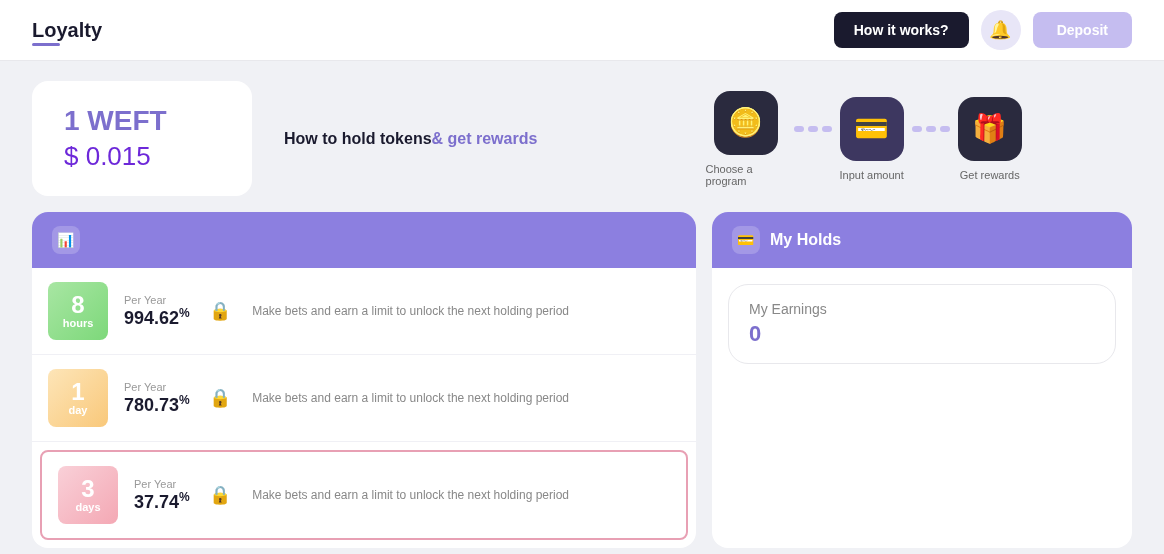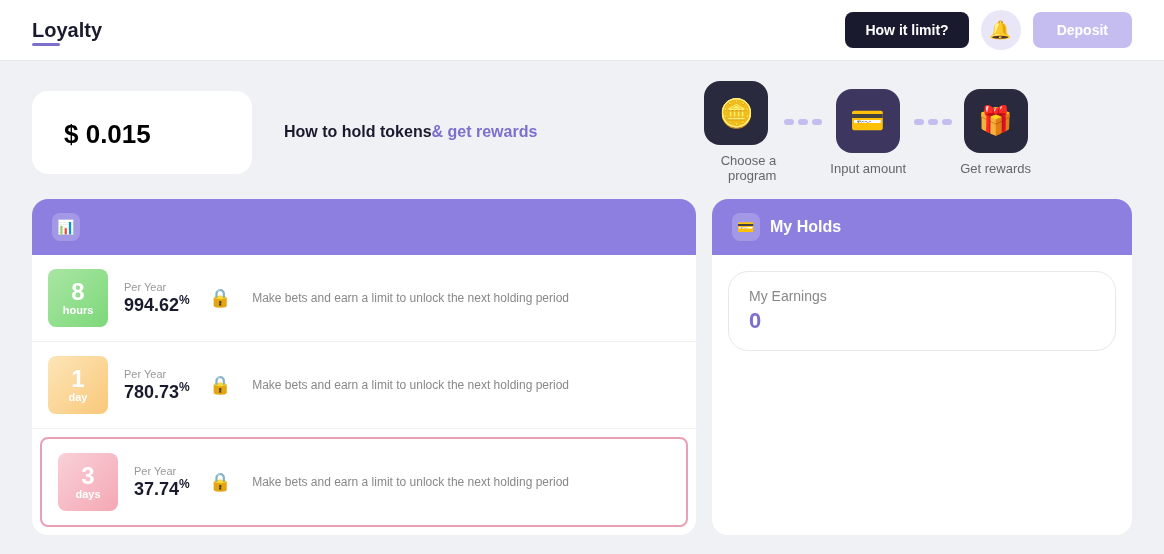--- a/index.html
+++ b/index.html
@@ -93,22 +93,22 @@
       padding: 24px 32px;
       min-width: 220px;
     }
     .hero-token {
       font-size: 28px;
       font-weight: 800;
       color: #7c6fcd;
     }
     .hero-price {
       font-size: 26px;
-      font-weight: 700;
-      color: #000000;
+      font-weight: 400;
+      color: #6d28d9;
       margin-top: 4px;
     }
 
     .how-to {
       display: flex;
       flex-direction: row;
       align-items: center;
       margin-right: 26px;
     }
     .how-to-text {
@@ -144,23 +144,23 @@
       justify-content: center;
       font-size: 28px;
     }
     .step-icon.dark {
       background: #2a2a3e;
     }
     .step-icon.purple {
       background: #3d3760;
     }
     .step-label {
-      font-size: 13px;
+      font-size: 11px;
       color: #666;
-      text-align: right;
+      text-align: left;
       max-width: 80px;
     }
     .step-dots {
       display: flex;
       gap: 4px;
       align-items: center;
       margin: 0 8px;
       margin-bottom: 20px;
     }
     .step-dot {
@@ -323,33 +323,34 @@
       color: #7c6fcd;
       margin-top: 4px;
     }
   </style>
 </head>
 <body>
 
 <div class="top-bar">
   <span class="top-bar-title">Loyalty</span>
   <div class="top-bar-actions">
-    <button class="btn-how">How it limit?</button>
+    <button class="btn-how">How it works?</button>
     <button class="btn-bell">
       <span>🔔</span>
     </button>
     <button class="btn-deposit">Deposit</button>
   </div>
 </div>
 
 <div class="main-content">
 
   <div class="top-section">
 
     <div class="hero-card">
+      <div class="hero-token">1 WEFT</div>
       <div class="hero-price">$ 0.015</div>
     </div>
 
     <div class="how-to">
       <span class="how-to-text">How to hold tokens</span>
       <span class="how-to-rewards">&amp; get rewards</span>
     </div>
 
     <div class="steps">
 

